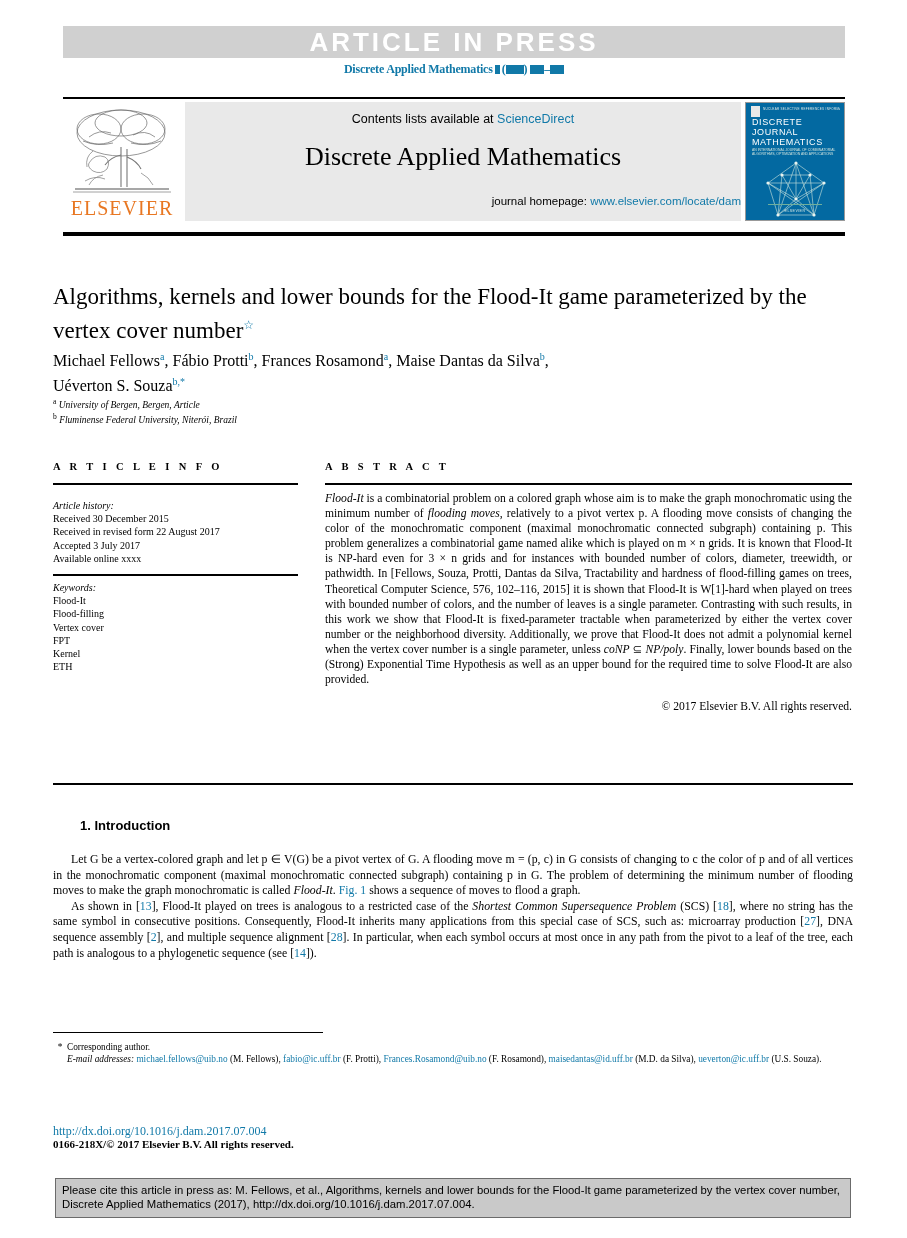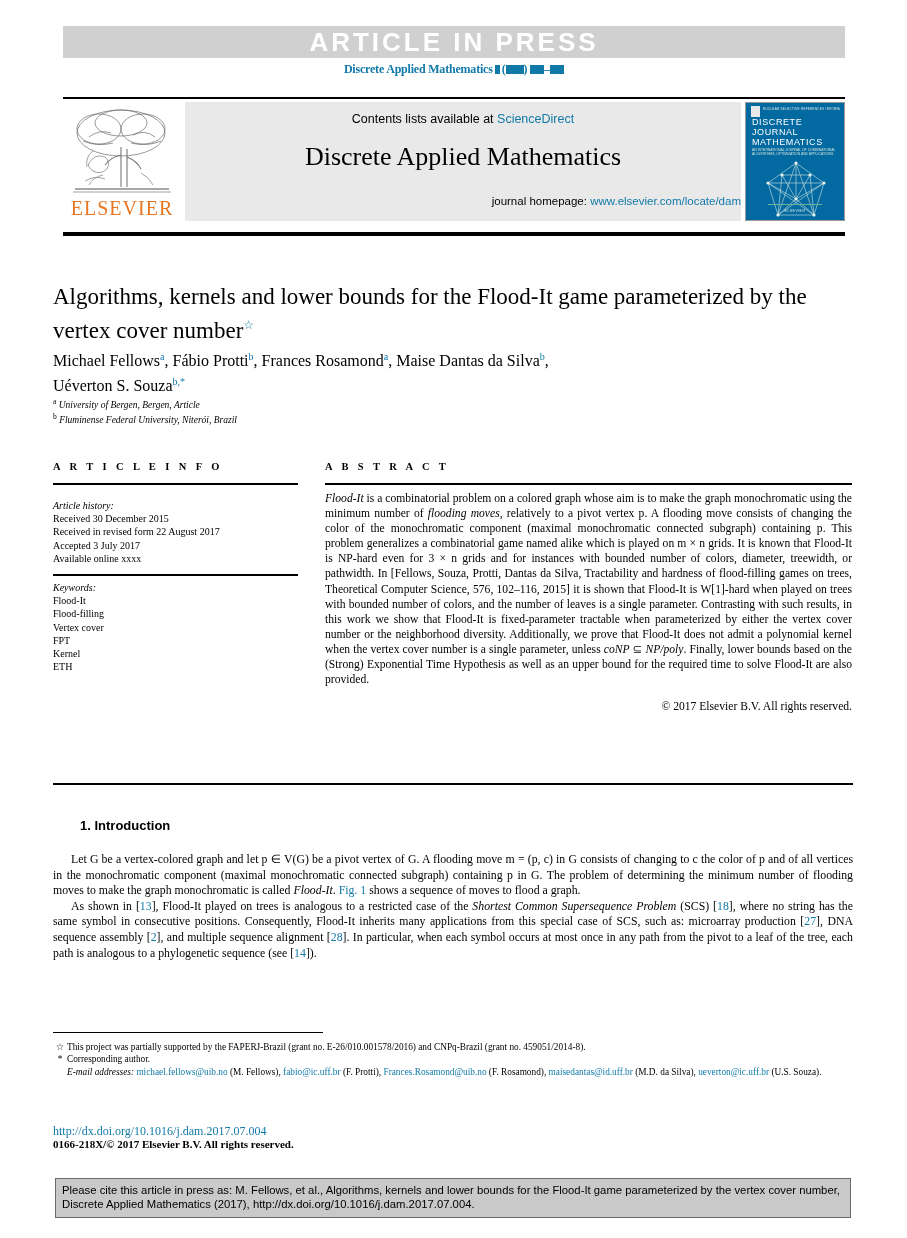--- a/index.html
+++ b/index.html
@@ -324,23 +324,20 @@
     <span>Introduction</span>
   </div>
   <div class="bodytext">
     <p id="para1"><span>Let G be a vertex-colored graph and let p ∈ V(G) be a pivot vertex of G. A flooding move m = (p, c) in G consists of changing to c the color of p and of all vertices in the monochromatic component (maximal monochromatic connected subgraph) containing p in G. The problem of determining the minimum number of flooding moves to make the graph monochromatic is called </span><i>Flood-It</i><span>. </span><span class="ref">Fig. 1</span><span> shows a sequence of moves to flood a graph.</span></p>
     <p id="para2"><span>As shown in [</span><span class="ref">13</span><span>], Flood-It played on trees is analogous to a restricted case of the </span><i>Shortest Common Supersequence Problem</i><span> (SCS) [</span><span class="ref">18</span><span>], where no string has the same symbol in consecutive positions. Consequently, Flood-It inherits many applications from this special case of SCS, such as: microarray production [</span><span class="ref">27</span><span>], DNA sequence assembly [</span><span class="ref">2</span><span>], and multiple sequence alignment [</span><span class="ref">28</span><span>]. In particular, when each symbol occurs at most once in any path from the pivot to a leaf of the tree, each path is analogous to a phylogenetic sequence (see [</span><span class="ref">14</span><span>]).</span></p>
   </div>
 
   <div class="fn-rule"></div>
   <div class="footnotes">
     <div class="fnline">
-      <span class="fn-mark">☆</span><span>This project was partially supported by the FAPERJ-Brazil (grant no. E-26/010.001578/2016) and CNPq-Brazil (grant no. 459051/2014-8).</span>
-    </div>
-    <div class="fnline">
       <span class="fn-mark">*</span><span>Corresponding author.</span>
     </div>
     <div class="fnline" id="emails-line"><span class="fn-mark">&nbsp;</span><i>E-mail addresses:</i> <span class="mail">michael.fellows@uib.no</span><span> (M. Fellows), </span><span class="mail">fabio@ic.uff.br</span><span> (F. Protti), </span><span class="mail">Frances.Rosamond@uib.no</span><span> (F. Rosamond), </span><span class="mail">maisedantas@id.uff.br</span><span> (M.D. da Silva), </span><span class="mail">ueverton@ic.uff.br</span><span> (U.S. Souza).</span></div>
   </div>
 
   <div class="doi">http://dx.doi.org/10.1016/j.dam.2017.07.004</div>
   <div class="issn">0166-218X/© 2017 Elsevier B.V. All rights reserved.</div>
 
   <div class="citebox">
     <span>Please cite this article in press as: M. Fellows, et al., Algorithms, kernels and lower bounds for the Flood-It game parameterized by the vertex cover number, Discrete Applied Mathematics (2017), http://dx.doi.org/10.1016/j.dam.2017.07.004.</span>

